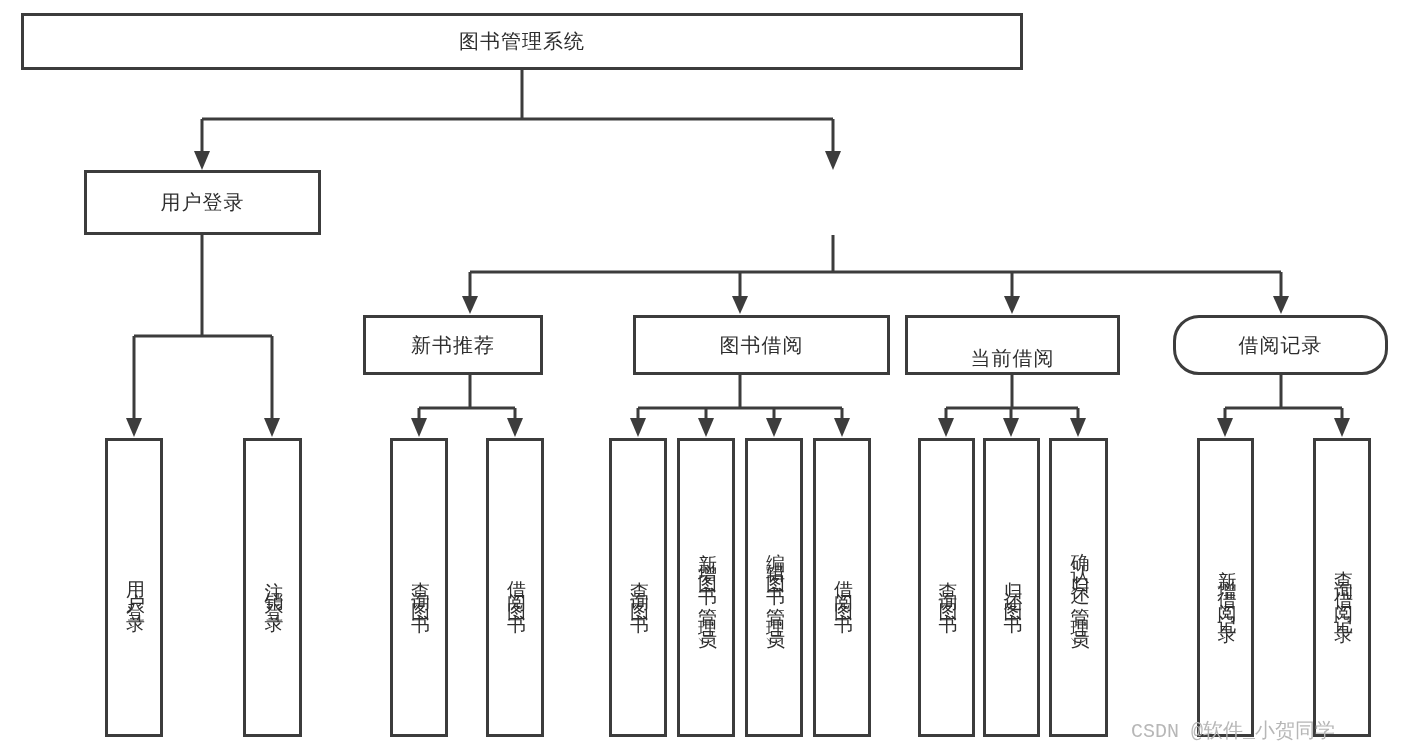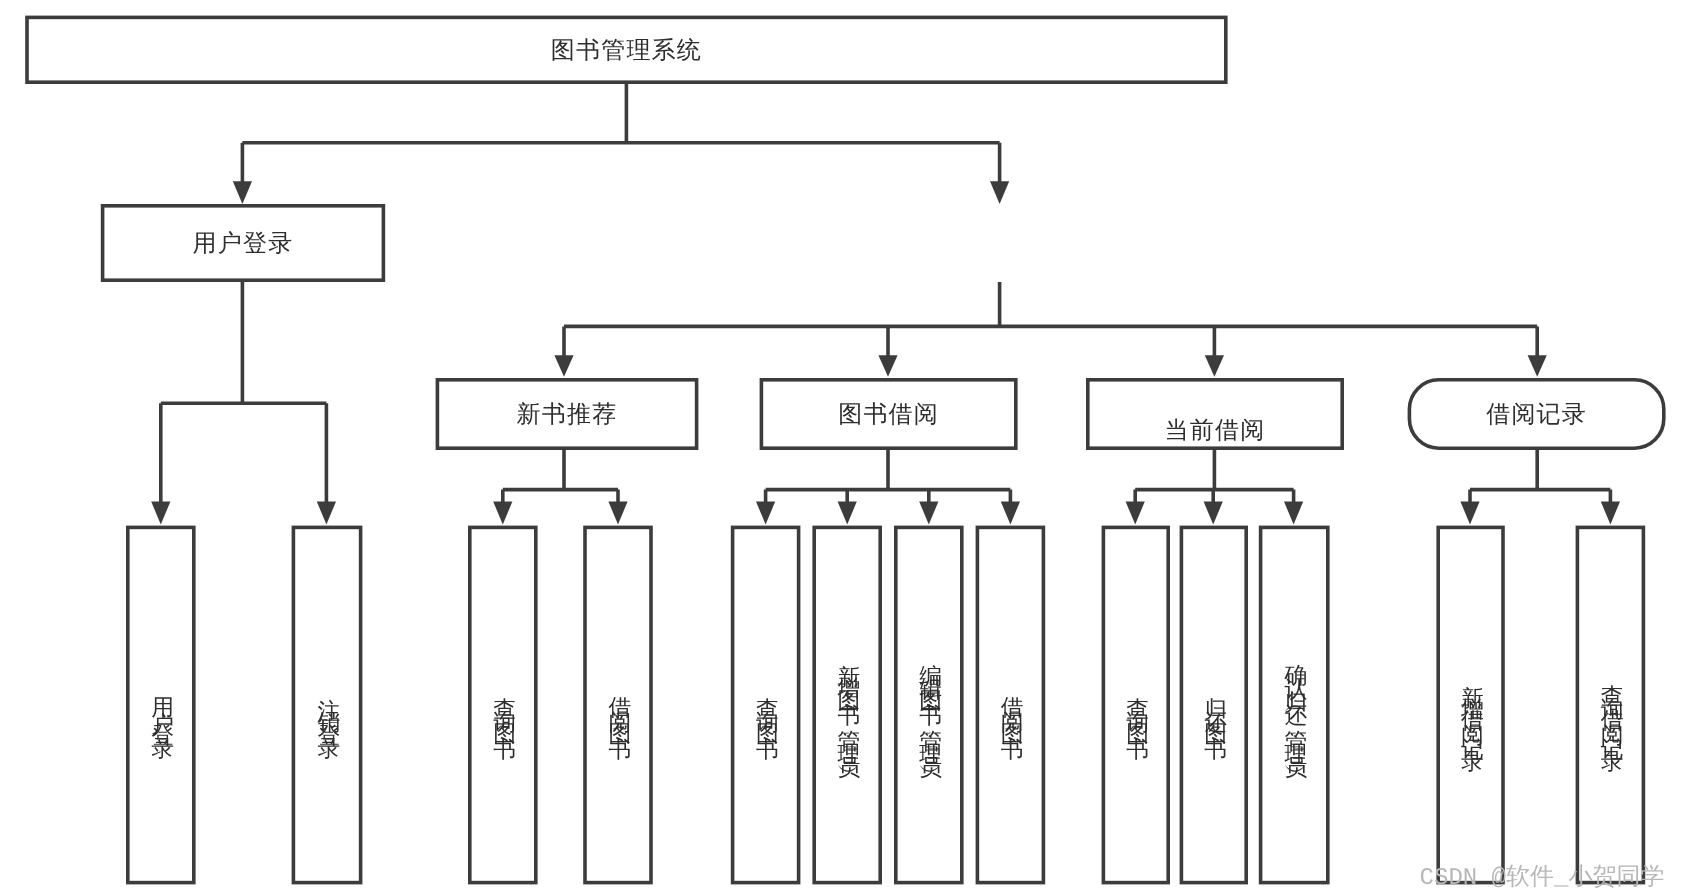--- a/index.html
+++ b/index.html
@@ -31,21 +31,21 @@
   .vlabel{
     writing-mode:vertical-rl;
     text-orientation:mixed;
     font-size:19px;
     line-height:1;
     letter-spacing:11px;
     white-space:nowrap;
   }
   #watermark{
     position:absolute;
-    left:1183px;top:717px;
+    left:1131px;top:717px;
     z-index:5;
     font-size:20px;
     color:#b7b7b7;
     white-space:nowrap;
   }
 </style>
 </head>
 <body>
 
 <div id="canvas">
@@ -92,24 +92,24 @@
   </svg>
 
   <div class="box" style="left:21px;top:13px;width:1002px;height:57px;">
     <span class="hlabel">图书管理系统</span>
   </div>
 
   <div class="box" style="left:84px;top:170px;width:237px;height:65px;">
     <span class="hlabel">用户登录</span>
   </div>
 
-  <div class="box" style="left:363px;top:315px;width:219px;height:60px;">
+  <div class="box" style="left:363px;top:315px;width:180px;height:60px;">
     <span class="hlabel">新书推荐</span>
   </div>
-  <div class="box" style="left:633px;top:315px;width:215px;height:60px;">
+  <div class="box" style="left:633px;top:315px;width:257px;height:60px;">
     <span class="hlabel">图书借阅</span>
   </div>
   <div class="box" style="left:905px;top:315px;width:215px;height:60px;align-items:flex-end;">
     <span class="hlabel">当前借阅</span>
   </div>
   <div class="box" style="left:1173px;top:315px;width:215px;height:60px;border-radius:26px;">
     <span class="hlabel">借阅记录</span>
   </div>
 
   <div class="box" style="left:105px;top:438px;width:58px;height:299px;">

